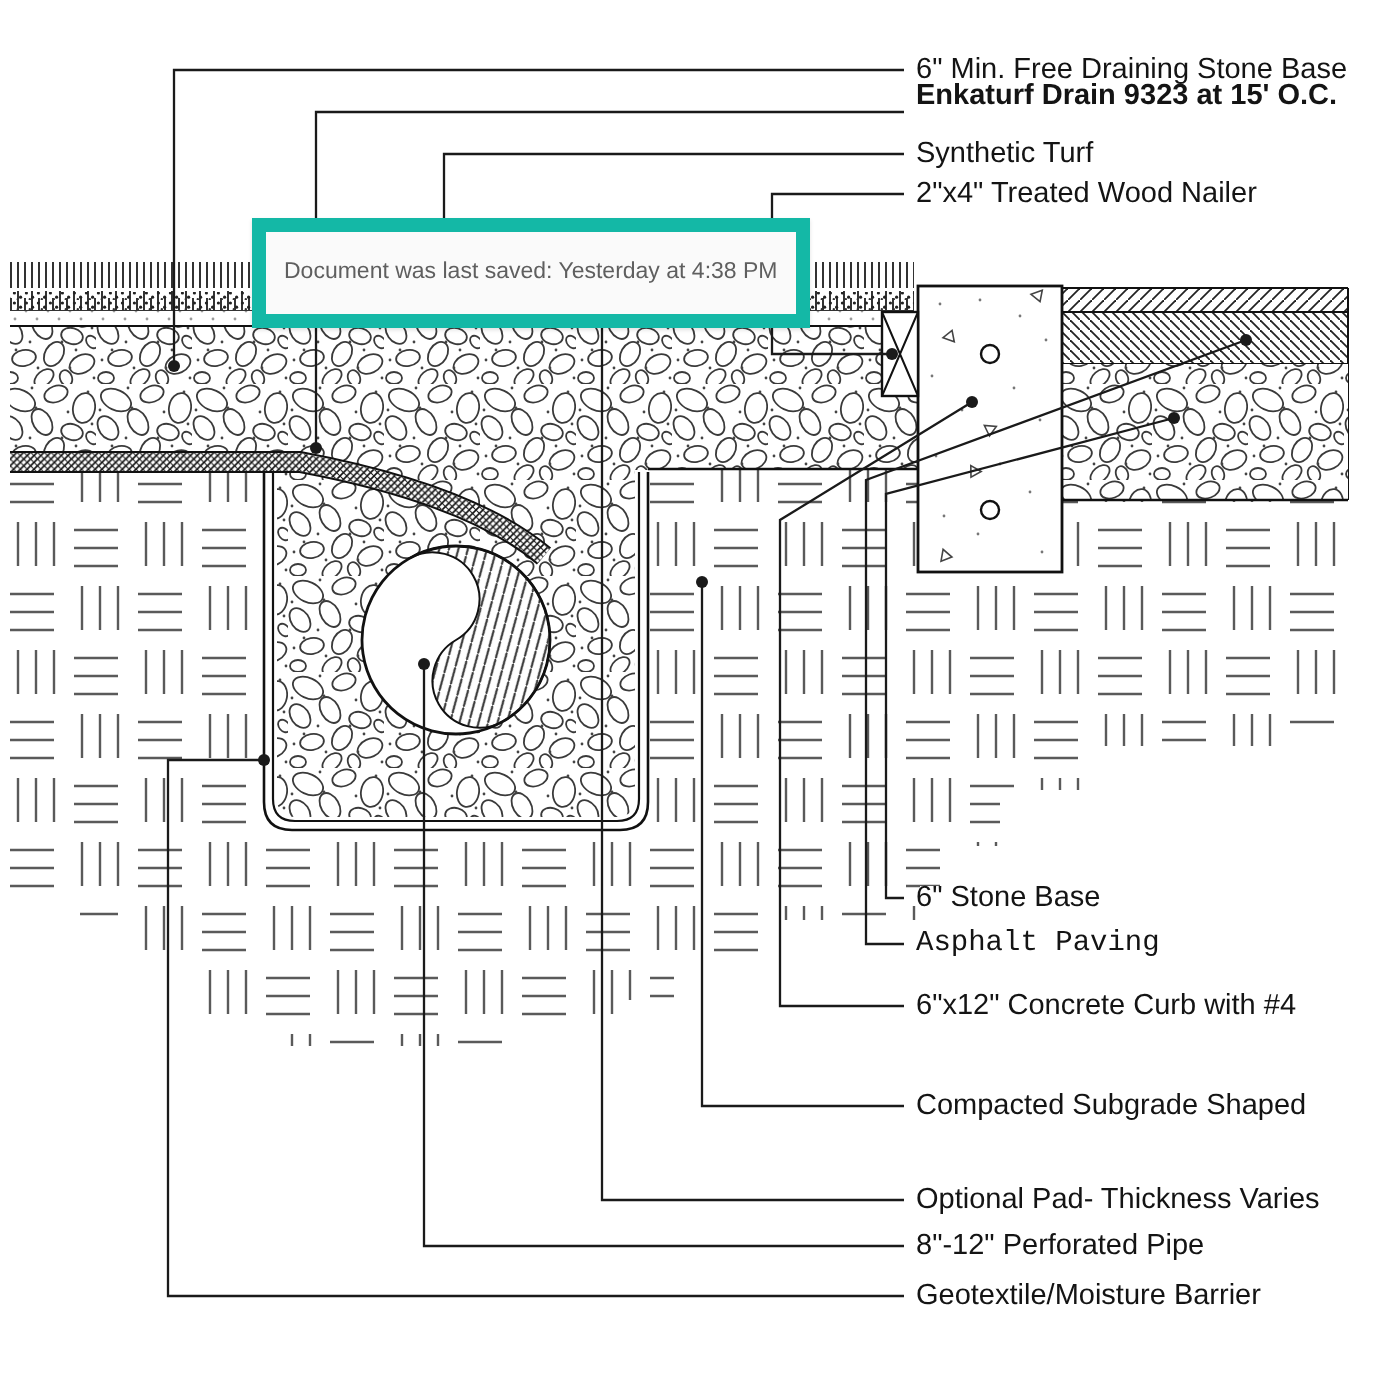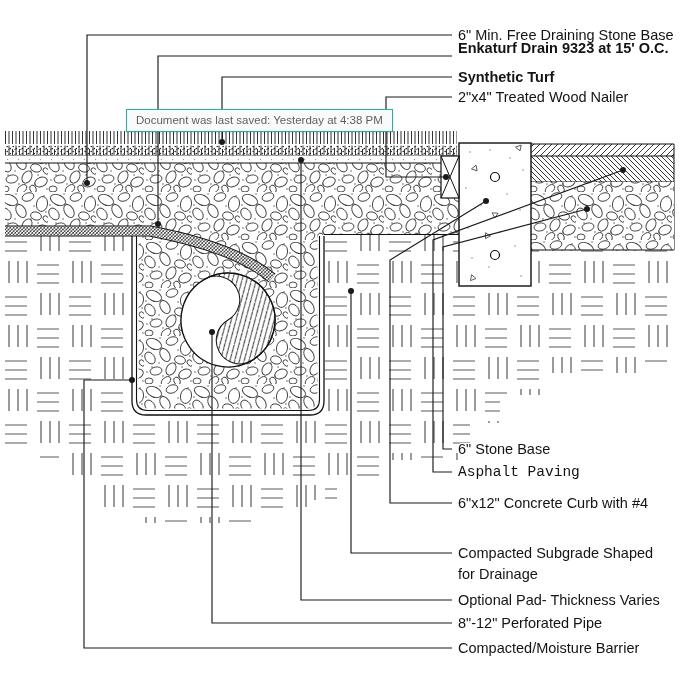--- a/index.html
+++ b/index.html
@@ -1,24 +1,24 @@
 <!DOCTYPE html>
 <html><head>
 <meta charset="utf-8">
 <style>
   html,body{margin:0;padding:0;background:#ffffff;}
   #stage{position:relative;width:700px;height:700px;background:#ffffff;overflow:hidden;
          font-family:"Liberation Sans","DejaVu Sans",sans-serif;}
   #drawing{position:absolute;left:0;top:0;}
   .lbl{position:absolute;font-size:14.5px;line-height:21px;color:#141414;white-space:nowrap;}
   .tooltip{position:absolute;left:126px;top:109px;height:15px;line-height:15px;
-           padding:3px 9px;background:#fafafa;border:1px solid #14b8a6;
+           padding:13px 9px;background:#fafafa;border:7px solid #14b8a6;
            font-size:11.5px;color:#5f5f5f;box-shadow:0 1px 2px rgba(0,0,0,0.12);white-space:nowrap;}
   
-  .t1{left:458px;top:25px;} .t2{left:458px;top:38px;font-weight:bold;} .t3{left:458px;top:67px;font-weight:bold;}
+  .t1{left:458px;top:25px;} .t2{left:458px;top:38px;font-weight:bold;} .t3{left:458px;top:67px;}
   .t4{left:458px;top:87px;}
   .b1{left:458px;top:439px;} .b2{left:458px;top:462px;font-family:Liberation Mono, monospace;} .b3{left:458px;top:493px;}
   .b4{left:458px;top:543px;} .b5{left:458px;top:590px;text-align:center;} .b6{left:458px;top:613px;}
   .b7{left:458px;top:638px;}
 </style>
 </head>
 <body>
 
 <div id="stage">
 
@@ -238,25 +238,24 @@
     <div>6" Stone Base</div>
   </div>
   <div class="lbl b2">
     <div>Asphalt Paving</div>
   </div>
   <div class="lbl b3">
     <div>6"x12" Concrete Curb with #4</div>
   </div>
   <div class="lbl b4">
     <div>Compacted Subgrade Shaped</div>
-    <div>for Drainage</div>
   </div>
   <div class="lbl b5">
     <div>Optional Pad- Thickness Varies</div>
   </div>
   <div class="lbl b6">
     <div>8"-12" Perforated Pipe</div>
   </div>
   <div class="lbl b7">
-    <div>Compacted/Moisture Barrier</div>
+    <div>Geotextile/Moisture Barrier</div>
   </div>
 
 </div>
 
 </body></html>

